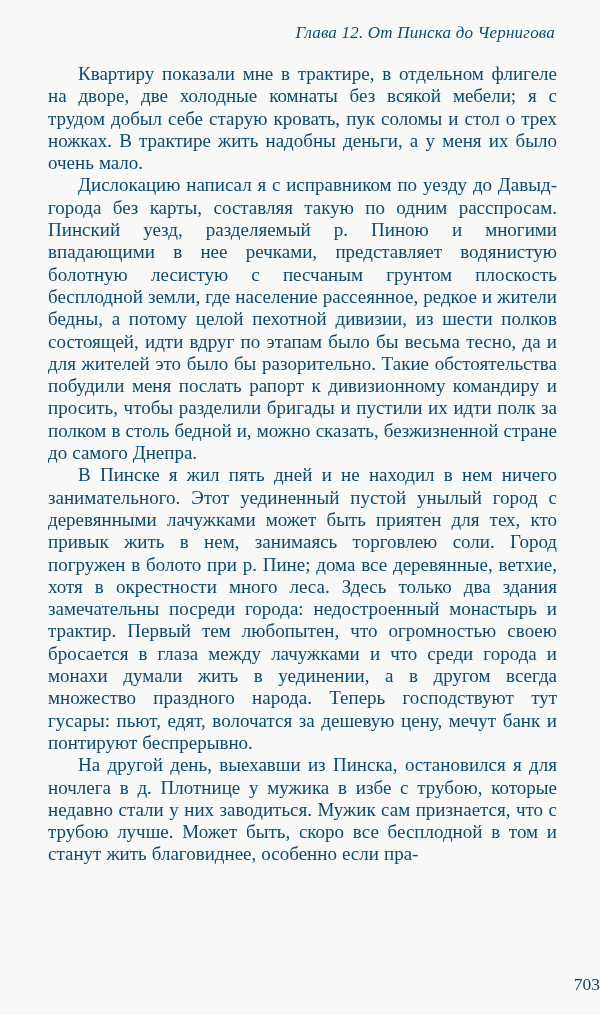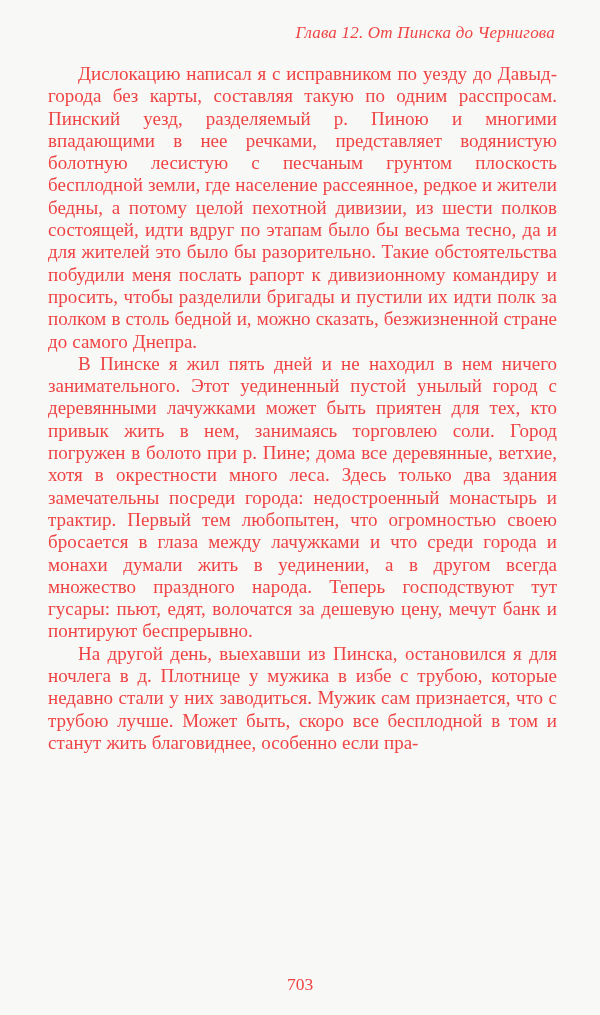--- a/index.html
+++ b/index.html
@@ -6,21 +6,21 @@
     margin: 0;
     padding: 0;
     background: #ffffff;
   }
   .page {
     position: relative;
     width: 600px;
     height: 1015px;
     background: #f8f8f6;
     font-family: "Liberation Serif", serif;
-    color: #ef4444;
+    color: #0c4a6e;
     overflow: hidden;
   }
   .running-head {
     position: absolute;
     top: 23px;
     right: 45px;
     font-style: italic;
     font-size: 17px;
     letter-spacing: 0.2px;
     white-space: nowrap;
@@ -41,30 +41,31 @@
     text-indent: 30px;
     hyphens: auto;
     -webkit-hyphens: auto;
     word-spacing: 0.3px;
   }
   .page-number {
     position: absolute;
     top: 974px;
     left: 0;
     width: 100%;
-    text-align: center;
+    text-align: right;
     font-size: 17.5px;
   }
 </style>
 </head>
 <body>
 
 <div class="page">
   <div class="running-head">Глава 12. От Пинска до Чернигова</div>
 
   <div class="body-text">
+    <p class="para">Квартиру показали мне в трактире, в отдельном флигеле на дворе, две холодные комнаты без всякой мебели; я с трудом добыл себе старую кровать, пук соломы и стол о трех ножках. В трактире жить надобны деньги, а у меня их было очень мало.</p>
     <p class="para">Дислокацию написал я с исправником по уезду до Давыд-города без карты, составляя такую по одним расспросам. Пинский уезд, разделяемый р. Пиною и многими впадающими в нее речками, представляет водянистую болотную лесистую с песчаным грунтом плоскость бесплодной земли, где население рассеянное, редкое и жители бедны, а потому целой пехотной дивизии, из шести полков состоящей, идти вдруг по этапам было бы весьма тесно, да и для жителей это было бы разорительно. Такие обстоятельства побудили меня послать рапорт к дивизионному командиру и просить, чтобы разделили бригады и пустили их идти полк за полком в столь бедной и, можно сказать, безжизненной стране до самого Днепра.</p>
     <p class="para">В Пинске я жил пять дней и не находил в нем ничего занимательного. Этот уединенный пустой унылый город с деревянными лачужками может быть приятен для тех, кто привык жить в нем, занимаясь торговлею соли. Город погружен в болото при р. Пине; дома все деревянные, ветхие, хотя в окрестности много леса. Здесь только два здания замечательны посреди города: недостроенный монастырь и трактир. Первый тем любопытен, что огромностью своею бросается в глаза между лачужками и что среди города и монахи думали жить в уединении, а в другом всегда множество праздного народа. Теперь господствуют тут гусары: пьют, едят, волочатся за дешевую цену, мечут банк и понтируют беспрерывно.</p>
     <p class="para">На другой день, выехавши из Пинска, остановился я для ночлега в д. Плотнице у мужика в избе с трубою, которые недавно стали у них заводиться. Мужик сам признается, что с трубою лучше. Может быть, скоро все бесплодной в том и станут жить благовиднее, особенно если пра-</p>
   </div>
 
   <div class="page-number">703</div>
 </div>
 
 </body></html>

